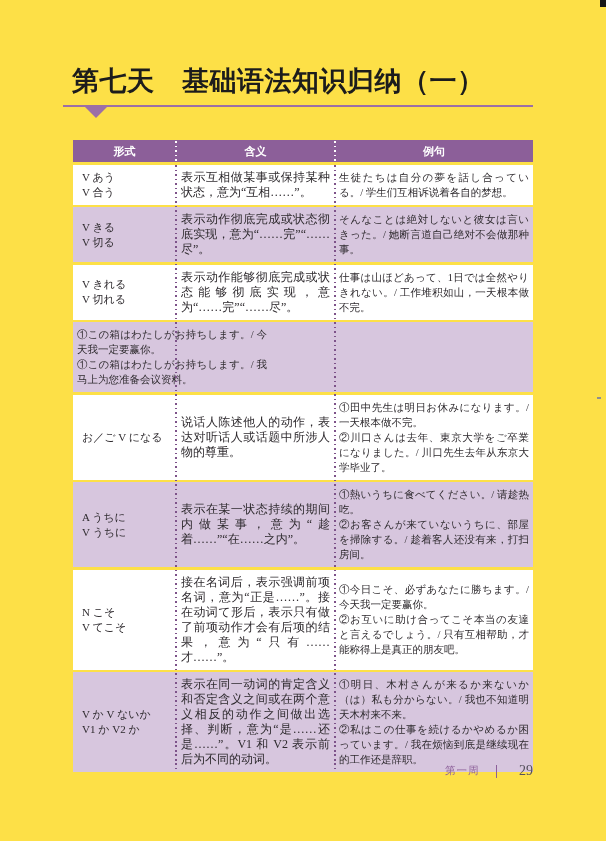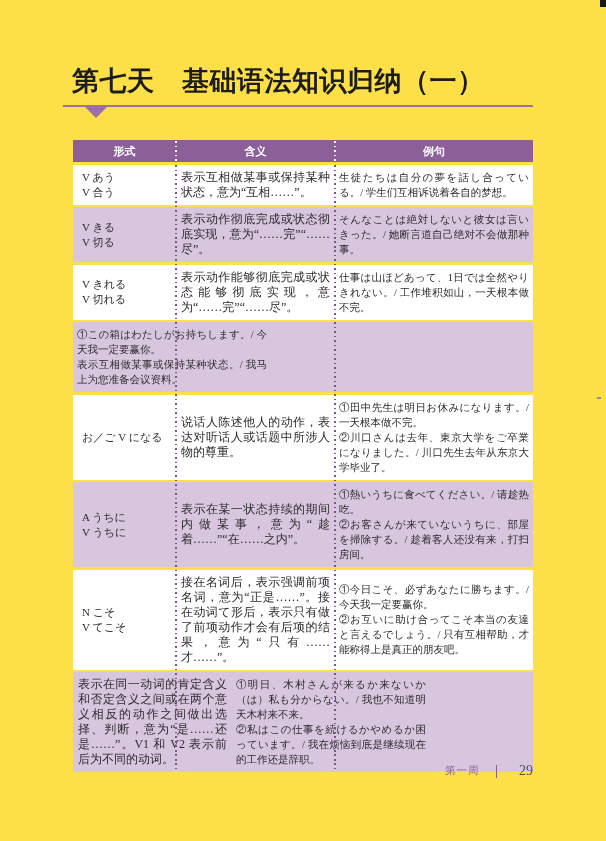--- a/index.html
+++ b/index.html
@@ -155,21 +155,21 @@
             <div>V 切れる</div>
           </div>
           <div class="cell c2">表示动作能够彻底完成或状态能够彻底实现，意为“……完”“……尽”。</div>
           <div class="cell c3">
             <div>仕事は山ほどあって、1日では全然やりきれない。/ 工作堆积如山，一天根本做不完。</div>
           </div>
         </div>
         <div class="t-row alt">
           <div class="cell c3">
             <div>①この箱はわたしがお持ちします。/ 今天我一定要赢你。</div>
-            <div>表示互相做某事或保持某种状态。/ 我马上为您准备会议资料。</div>
+            <div>①この箱はわたしがお持ちします。/ 我马上为您准备会议资料。</div>
           </div>
         </div>
         <div class="t-row">
           <div class="cell c1">
             <div>お／ご V になる</div>
           </div>
           <div class="cell c2">说话人陈述他人的动作，表达对听话人或话题中所涉人物的尊重。</div>
           <div class="cell c3">
             <div>①田中先生は明日お休みになります。/ 一天根本做不完。</div>
             <div>②川口さんは去年、東京大学をご卒業になりました。/ 川口先生去年从东京大学毕业了。</div>
@@ -191,20 +191,24 @@
             <div>N こそ</div>
             <div>V てこそ</div>
           </div>
           <div class="cell c2">接在名词后，表示强调前项名词，意为“正是……”。接在动词て形后，表示只有做了前项动作才会有后项的结果，意为“只有……才……”。</div>
           <div class="cell c3">
             <div>①今日こそ、必ずあなたに勝ちます。/ 今天我一定要赢你。</div>
             <div>②お互いに助け合ってこそ本当の友達と言えるでしょう。/ 只有互相帮助，才能称得上是真正的朋友吧。</div>
           </div>
         </div>
         <div class="t-row alt">
+          <div class="cell c1">
+            <div>V か V ないか</div>
+            <div>V1 か V2 か</div>
+          </div>
           <div class="cell c2">表示在同一动词的肯定含义和否定含义之间或在两个意义相反的动作之间做出选择、判断，意为“是……还是……”。V1 和 V2 表示前后为不同的动词。</div>
           <div class="cell c3">
             <div>①明日、木村さんが来るか来ないか（は）私も分からない。/ 我也不知道明天木村来不来。</div>
             <div>②私はこの仕事を続けるかやめるか困っています。/ 我在烦恼到底是继续现在的工作还是辞职。</div>
           </div>
         </div>
       </div>
   </div>
 
   <div class="footer">

